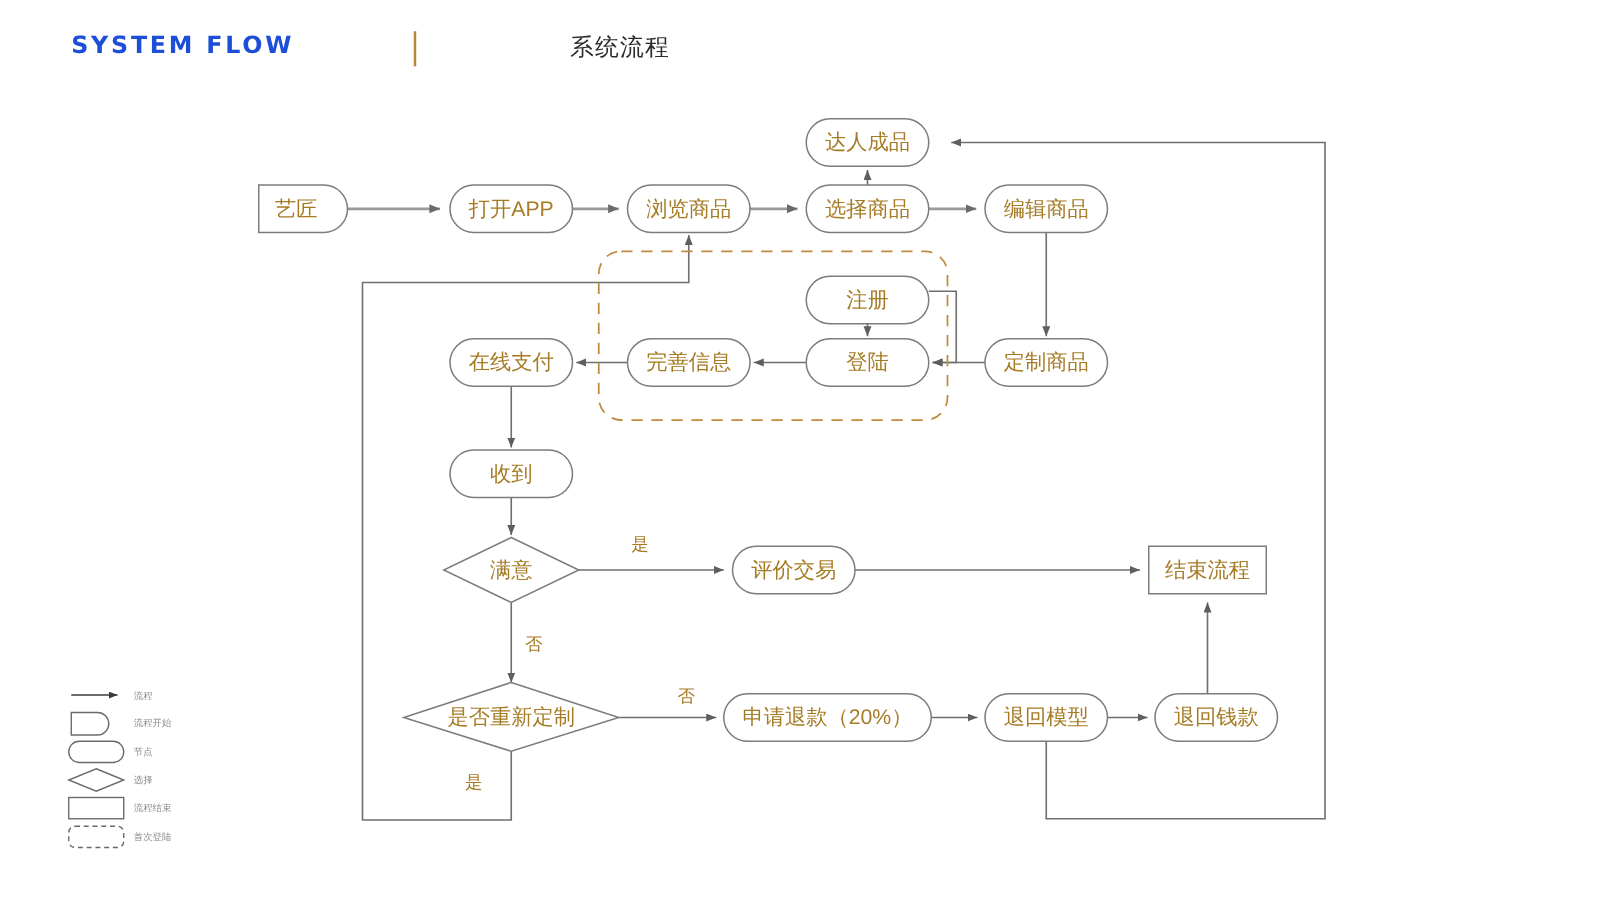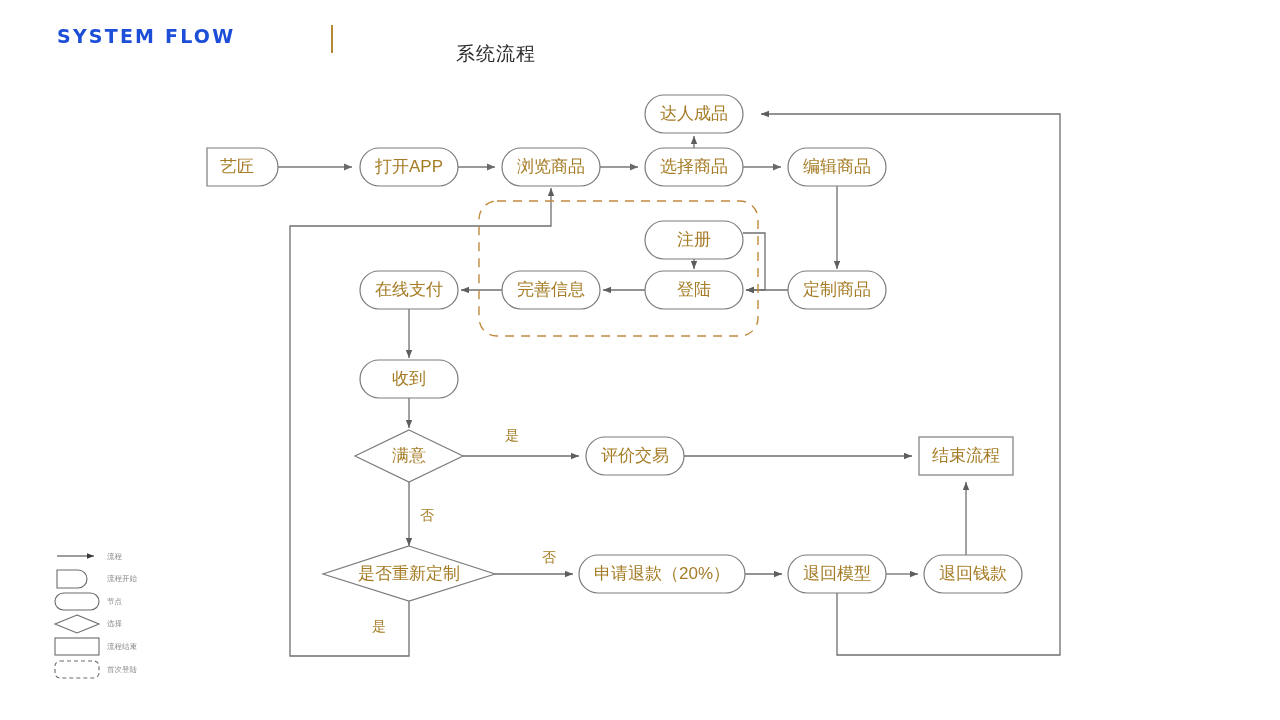--- a/index.html
+++ b/index.html
@@ -46,21 +46,20 @@
     background: #b58836;
   }
   .header-cn {
     position: absolute;
     left: 456px;
     top: 25px;
     font-size: 19px;
     letter-spacing: 1px;
     color: #2c2c2c;
     white-space: nowrap;
-    margin-top: 16px;
   }
   svg#flow {
     position: absolute;
     left: 0;
     top: 0;
   }
   svg text {
     font-family: "Liberation Sans", "DejaVu Sans", sans-serif;
     fill: #a57c25;
   }

